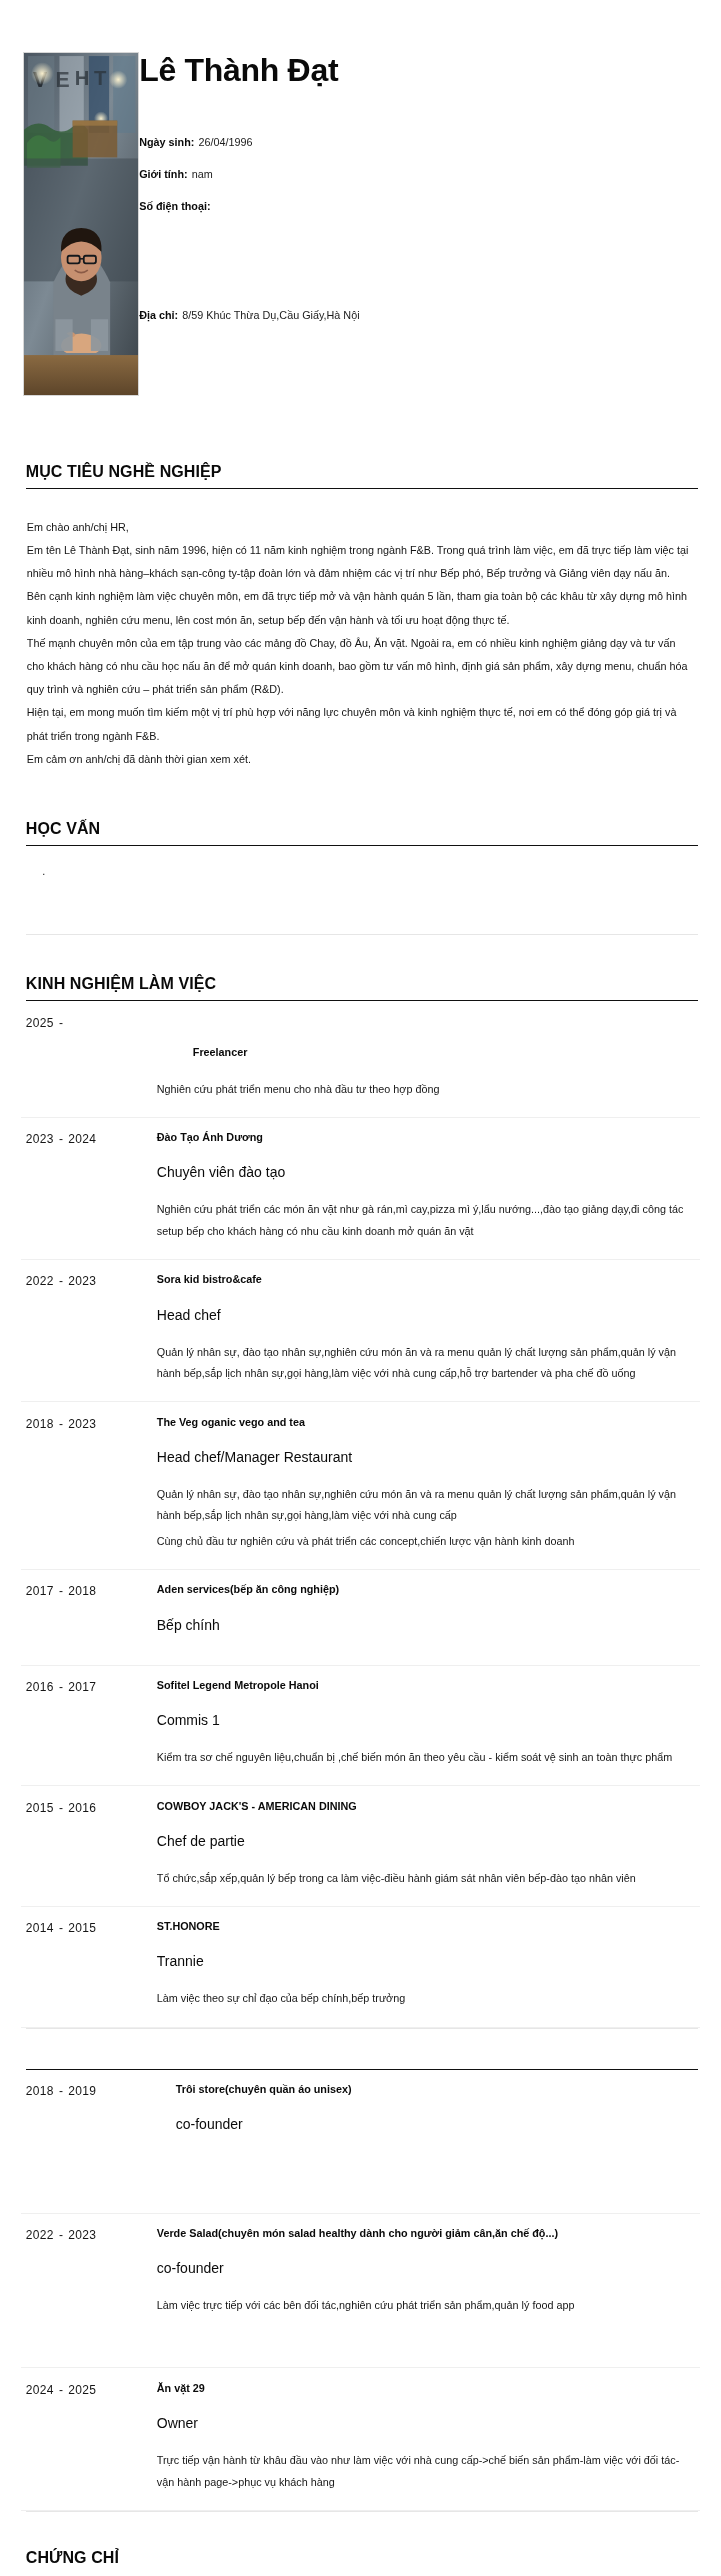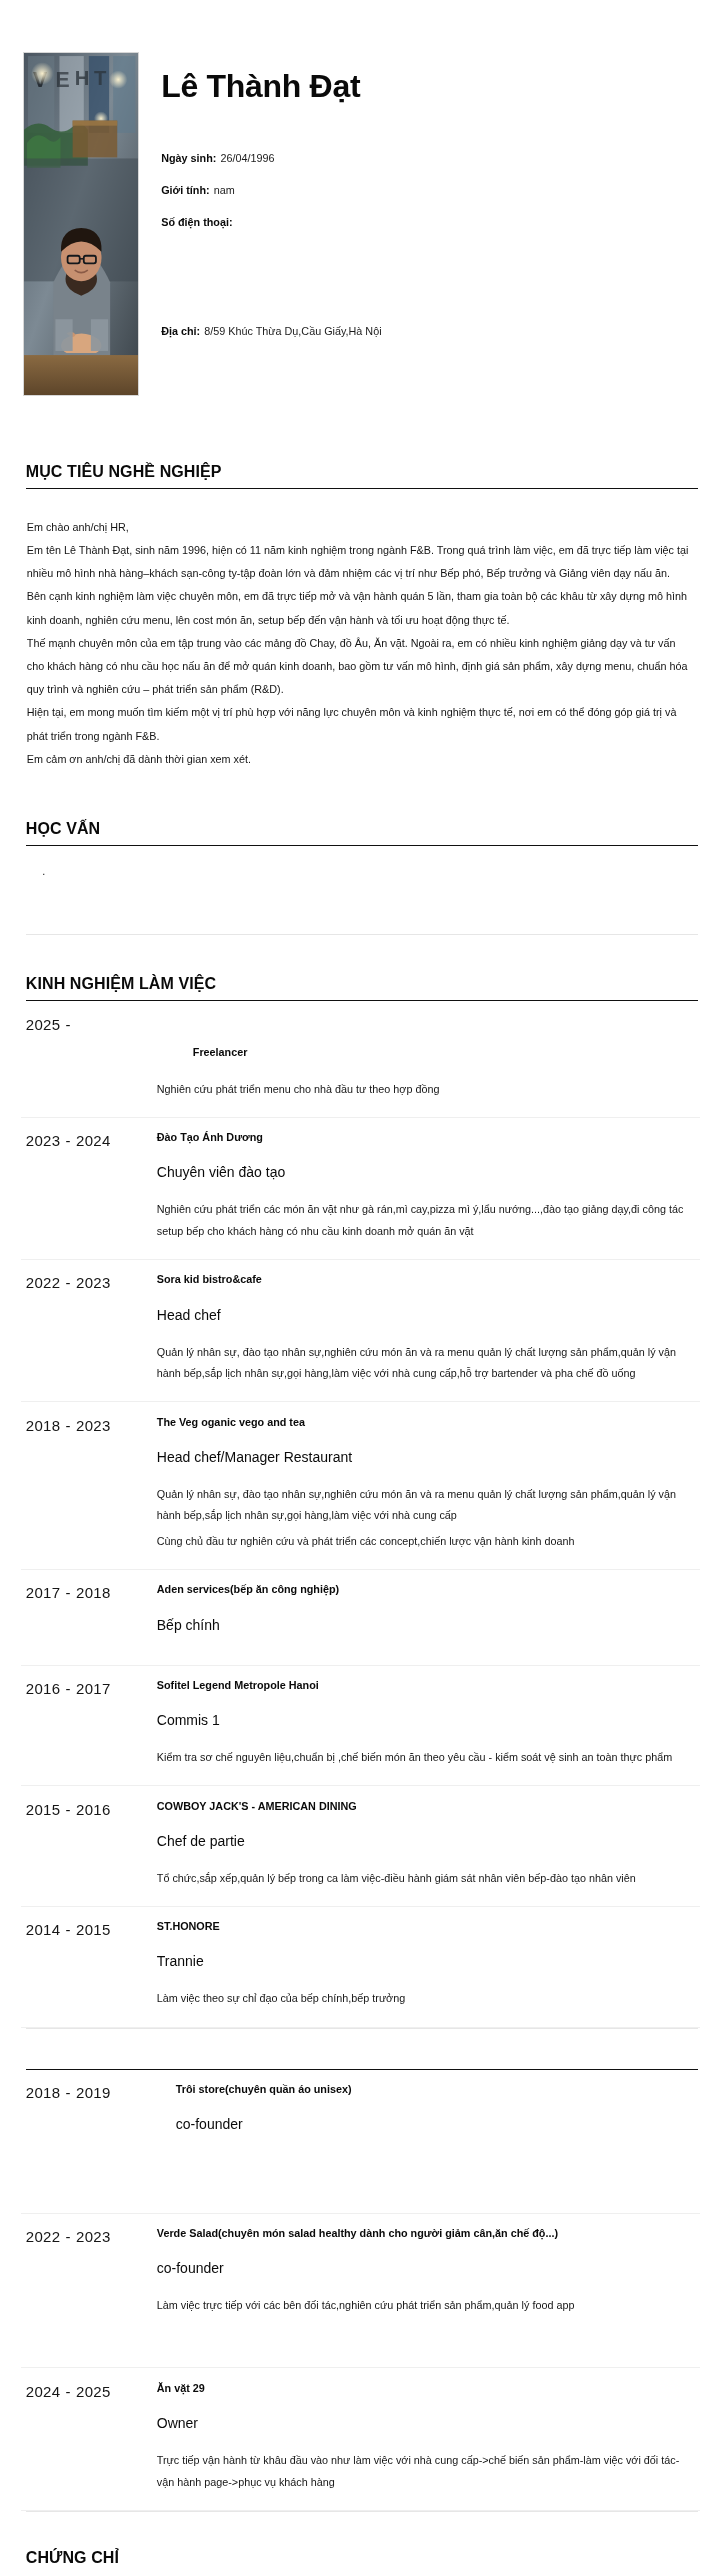--- a/index.html
+++ b/index.html
@@ -35,24 +35,22 @@
   .photo {
     width: 116px;
     height: 344px;
     border: 0.5px solid #d7d7d7;
     overflow: hidden;
     position: relative;
     background: #2b2f33;
   }
   .photo svg { display:block; width:100%; height:100%; }
   .header-right {
-    padding-left: 22px;
     padding-top: 5.2px;
     flex: 1 1 auto;
-    margin-top: 16px;
   }
   .full-name {
     font-size: 32px;
     font-weight: 700;
     letter-spacing: -0.3px;
     line-height: 1.05;
     margin: 0 0 0 0;
     color: #0a0a0a;
   }
   .meta-list {
@@ -126,21 +124,21 @@
   
   .exp-row {
     display: flex;
     align-items: flex-start;
     padding: 13.4px 2.6px 13.4px 5.2px;
     border-bottom: 1px solid #efefef;
   }
   .exp-row:last-child { border-bottom: none; }
   .exp-dates {
     flex: 0 0 131px;
-    font-size: 15px;
+    font-size: 12px;
     color: #161616;
     letter-spacing: 0.3px;
     padding-top: 1px;
     white-space: nowrap;
   }
   .exp-dates .dash { padding: 0 5.2px; }
   .exp-body { flex: 1 1 auto; padding-right: 5.2px; }
   .exp-org {
     font-size: 10.8px;
     font-weight: 700;

